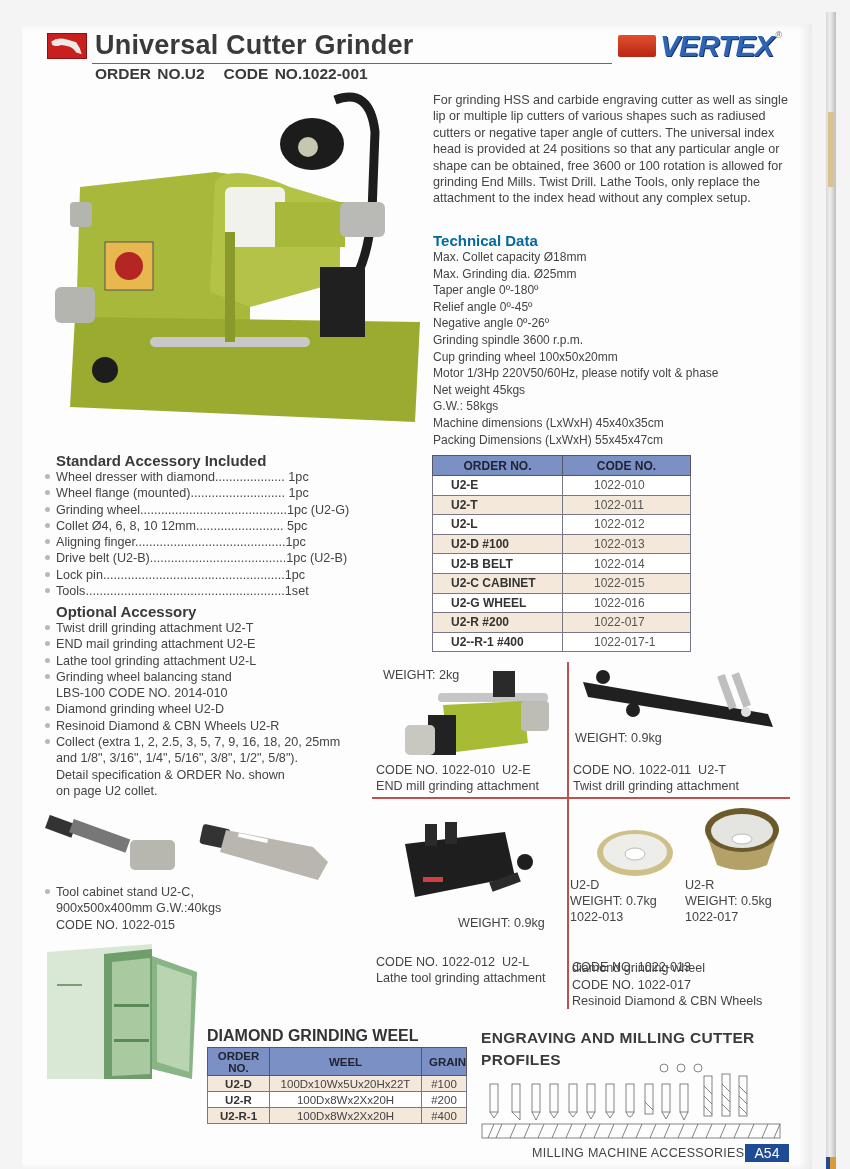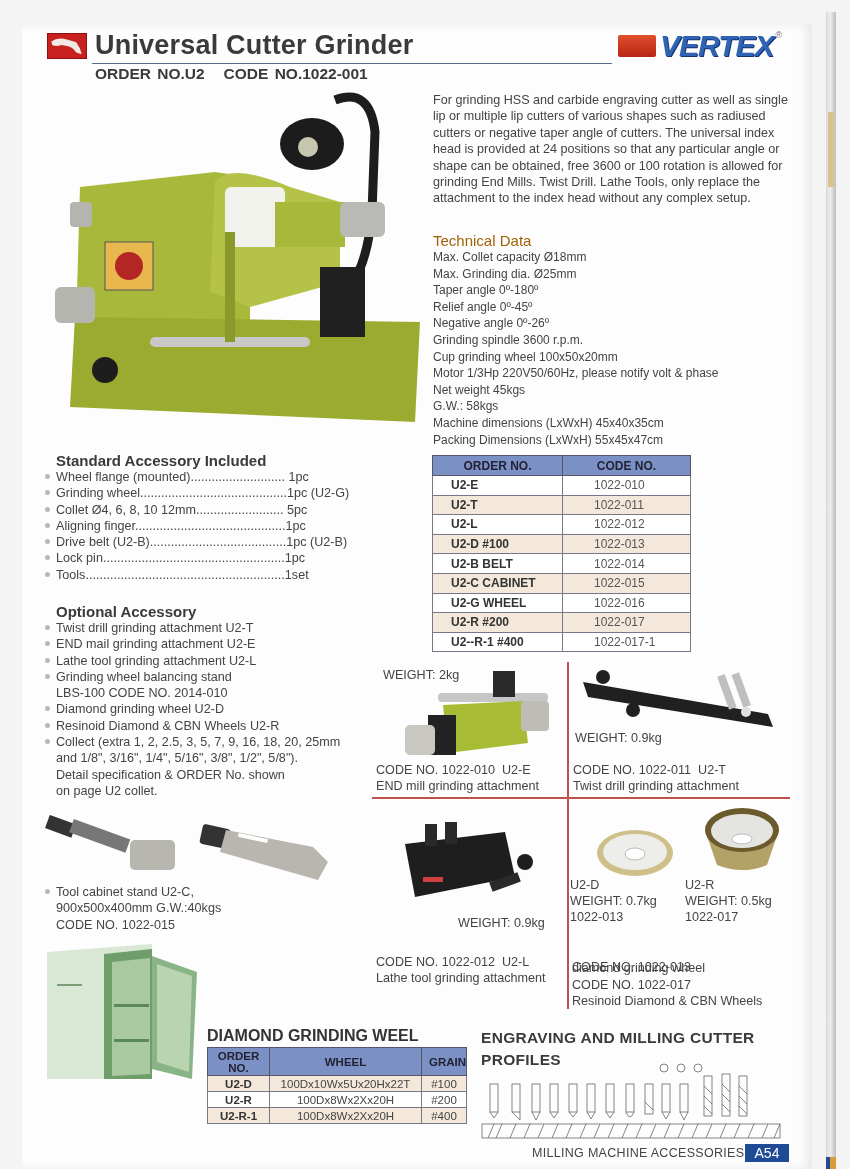--- a/index.html
+++ b/index.html
@@ -33,21 +33,21 @@
   .brand { left: 618px; top: 30px; height: 32px; display: flex; align-items: center; }
   .brand .brand-logo { width: 38px; height: 22px; background: linear-gradient(#e0502c,#b82514); border-radius: 2px; margin-right: 4px; }
   .brand .brand-name { font-size: 30px; font-weight: bold; font-style: italic; color: #2f64b5; letter-spacing: -1px; text-shadow: 1px 1px 0 #17346d; }
   .brand .reg { font-size: 9px; color: #666; margin-left: 2px; align-self: flex-start; }
 
   
   .machine { left: 50px; top: 92px; width: 370px; height: 340px; }
 
   
   .desc { left: 433px; top: 92px; width: 360px; font-size: 12.6px; line-height: 16.4px; color: #444; }
-  .tech-title { left: 433px; top: 232px; font-size: 15px; font-weight: normal; color: #a16207; }
+  .tech-title { left: 433px; top: 232px; font-size: 15px; font-weight: bold; color: #0369a1; }
   .tech-list { left: 433px; top: 249px; font-size: 12px; line-height: 16.6px; color: #444; list-style: none; }
 
   
   table.order { position:absolute; left: 432px; top: 455px; width: 259px; border-collapse: collapse; font-size: 12px; }
   table.order th { background: #7b90c4; color: #223; font-weight: bold; height: 20px; border: 1px solid #556; font-size: 12px; }
   table.order td { height: 19.6px; border: 1px solid #778; }
   table.order td.o { font-weight: bold; color: #333; padding-left: 18px; width: 130px; }
   table.order td.c { color: #555; text-align: left; padding-left: 31px; }
   table.order tr.alt td { background: #f3e8d9; }
   table.order tr.plain td { background: #fff; }
@@ -194,20 +194,21 @@
       </tr>
     <tr class="plain">
         <td class="o">U2--R-1 #400</td>
         <td class="c">1022-017-1</td>
       </tr>
   </tbody>
 </table>
 
 <div class="abs sec-h std-h">Standard Accessory Included</div>
 <ul class="abs bul std-list">
+  <li>Wheel dresser with diamond.................... 1pc</li>
   <li>Wheel flange (mounted)........................... 1pc</li>
   <li>Grinding wheel..........................................1pc (U2-G)</li>
   <li>Collet Ø4, 6, 8, 10 12mm......................... 5pc</li>
   <li>Aligning finger...........................................1pc</li>
   <li>Drive belt (U2-B).......................................1pc (U2-B)</li>
   <li>Lock pin....................................................1pc</li>
   <li>Tools.........................................................1set</li>
 </ul>
 
 <div class="abs sec-h opt-h">Optional Accessory</div>
@@ -312,21 +313,21 @@
   <rect x="72" y="60" width="35" height="3" fill="#5a8a57"></rect>
   <rect x="72" y="95" width="35" height="3" fill="#5a8a57"></rect>
   <rect x="15" y="40" width="25" height="2" fill="#7c9d78"></rect>
 </svg>
 
 <div class="abs dgw-title">DIAMOND GRINDING WEEL</div>
 <table class="dgw">
   <thead>
     <tr style="height:28px;">
       <th style="width:62px;">ORDER NO.</th>
-      <th>WHEEL</th>
+      <th>WEEL</th>
       <th style="width:45px;text-align:right;">GRAIN</th>
     </tr>
   </thead>
   <tbody>
     <tr class="alt">
       <td class="o">U2-D</td>
       <td>100Dx10Wx5Ux20Hx22T</td>
       <td>#100</td>
     </tr>
     <tr class="plain">

